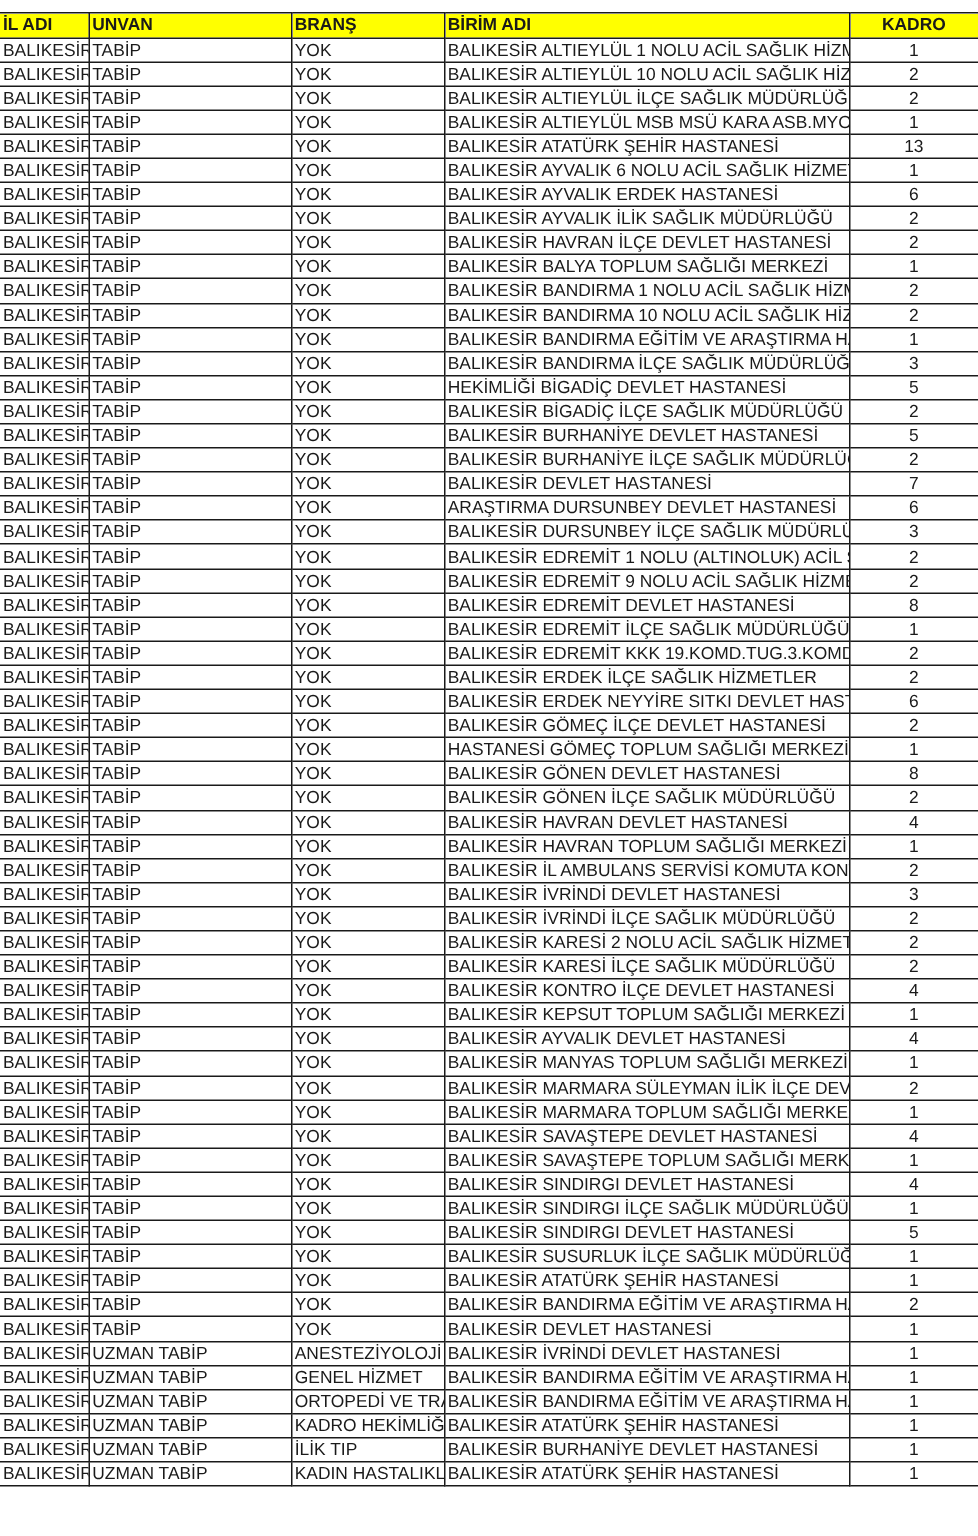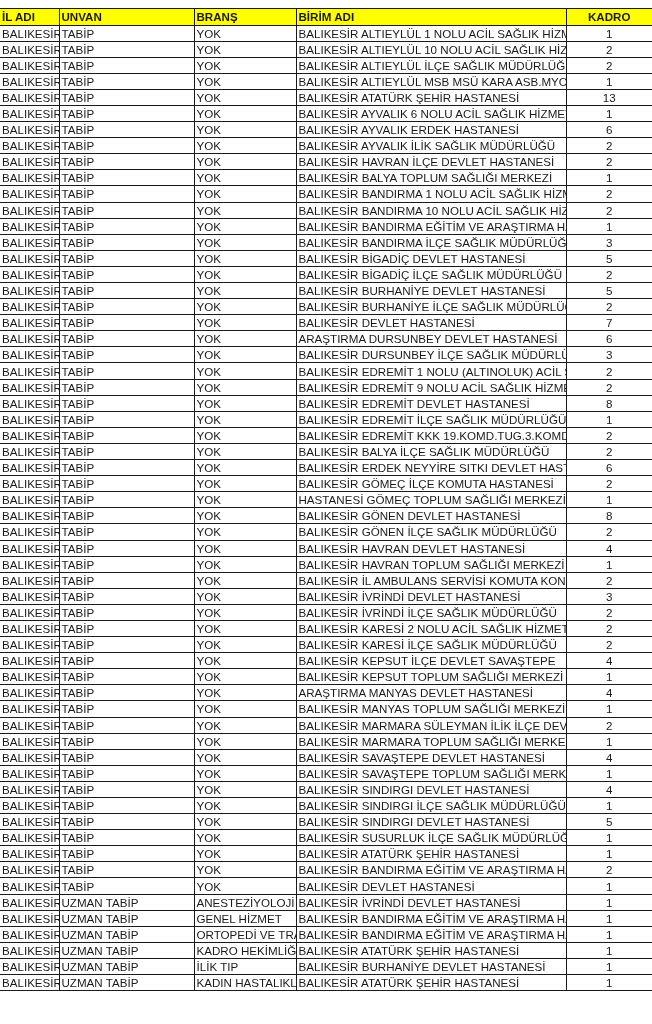--- a/index.html
+++ b/index.html
@@ -130,21 +130,21 @@
           <td>BALIKESİR</td>
           <td>TABİP</td>
           <td>YOK</td>
           <td>BALIKESİR BANDIRMA İLÇE SAĞLIK MÜDÜRLÜĞÜ</td>
           <td class="kadro">3</td>
         </tr>
         <tr>
           <td>BALIKESİR</td>
           <td>TABİP</td>
           <td>YOK</td>
-          <td>BALIKESİR BİGADİÇ DEVLET HASTANESİ</td>
+          <td>HEKİMLİĞİ BİGADİÇ DEVLET HASTANESİ</td>
           <td class="kadro">5</td>
         </tr>
         <tr>
           <td>BALIKESİR</td>
           <td>TABİP</td>
           <td>YOK</td>
           <td>BALIKESİR BİGADİÇ İLÇE SAĞLIK MÜDÜRLÜĞÜ</td>
           <td class="kadro">2</td>
         </tr>
         <tr>
@@ -214,35 +214,35 @@
           <td>BALIKESİR</td>
           <td>TABİP</td>
           <td>YOK</td>
           <td>BALIKESİR EDREMİT KKK 19.KOMD.TUG.3.KOMD.T</td>
           <td class="kadro">2</td>
         </tr>
         <tr>
           <td>BALIKESİR</td>
           <td>TABİP</td>
           <td>YOK</td>
-          <td>BALIKESİR BALYA İLÇE SAĞLIK MÜDÜRLÜĞÜ</td>
+          <td>BALIKESİR ERDEK İLÇE SAĞLIK HİZMETLER</td>
           <td class="kadro">2</td>
         </tr>
         <tr>
           <td>BALIKESİR</td>
           <td>TABİP</td>
           <td>YOK</td>
           <td>BALIKESİR ERDEK NEYYİRE SITKI DEVLET HASTANES</td>
           <td class="kadro">6</td>
         </tr>
         <tr>
           <td>BALIKESİR</td>
           <td>TABİP</td>
           <td>YOK</td>
-          <td>BALIKESİR GÖMEÇ İLÇE KOMUTA HASTANESİ</td>
+          <td>BALIKESİR GÖMEÇ İLÇE DEVLET HASTANESİ</td>
           <td class="kadro">2</td>
         </tr>
         <tr>
           <td>BALIKESİR</td>
           <td>TABİP</td>
           <td>YOK</td>
           <td>HASTANESİ GÖMEÇ TOPLUM SAĞLIĞI MERKEZİ</td>
           <td class="kadro">1</td>
         </tr>
         <tr>
@@ -305,35 +305,35 @@
           <td>BALIKESİR</td>
           <td>TABİP</td>
           <td>YOK</td>
           <td>BALIKESİR KARESİ İLÇE SAĞLIK MÜDÜRLÜĞÜ</td>
           <td class="kadro">2</td>
         </tr>
         <tr>
           <td>BALIKESİR</td>
           <td>TABİP</td>
           <td>YOK</td>
-          <td>BALIKESİR KEPSUT İLÇE DEVLET SAVAŞTEPE</td>
+          <td>BALIKESİR KONTRO İLÇE DEVLET HASTANESİ</td>
           <td class="kadro">4</td>
         </tr>
         <tr>
           <td>BALIKESİR</td>
           <td>TABİP</td>
           <td>YOK</td>
           <td>BALIKESİR KEPSUT TOPLUM SAĞLIĞI MERKEZİ</td>
           <td class="kadro">1</td>
         </tr>
         <tr>
           <td>BALIKESİR</td>
           <td>TABİP</td>
           <td>YOK</td>
-          <td>ARAŞTIRMA MANYAS DEVLET HASTANESİ</td>
+          <td>BALIKESİR AYVALIK DEVLET HASTANESİ</td>
           <td class="kadro">4</td>
         </tr>
         <tr>
           <td>BALIKESİR</td>
           <td>TABİP</td>
           <td>YOK</td>
           <td>BALIKESİR MANYAS TOPLUM SAĞLIĞI MERKEZİ</td>
           <td class="kadro">1</td>
         </tr>
         <tr>

